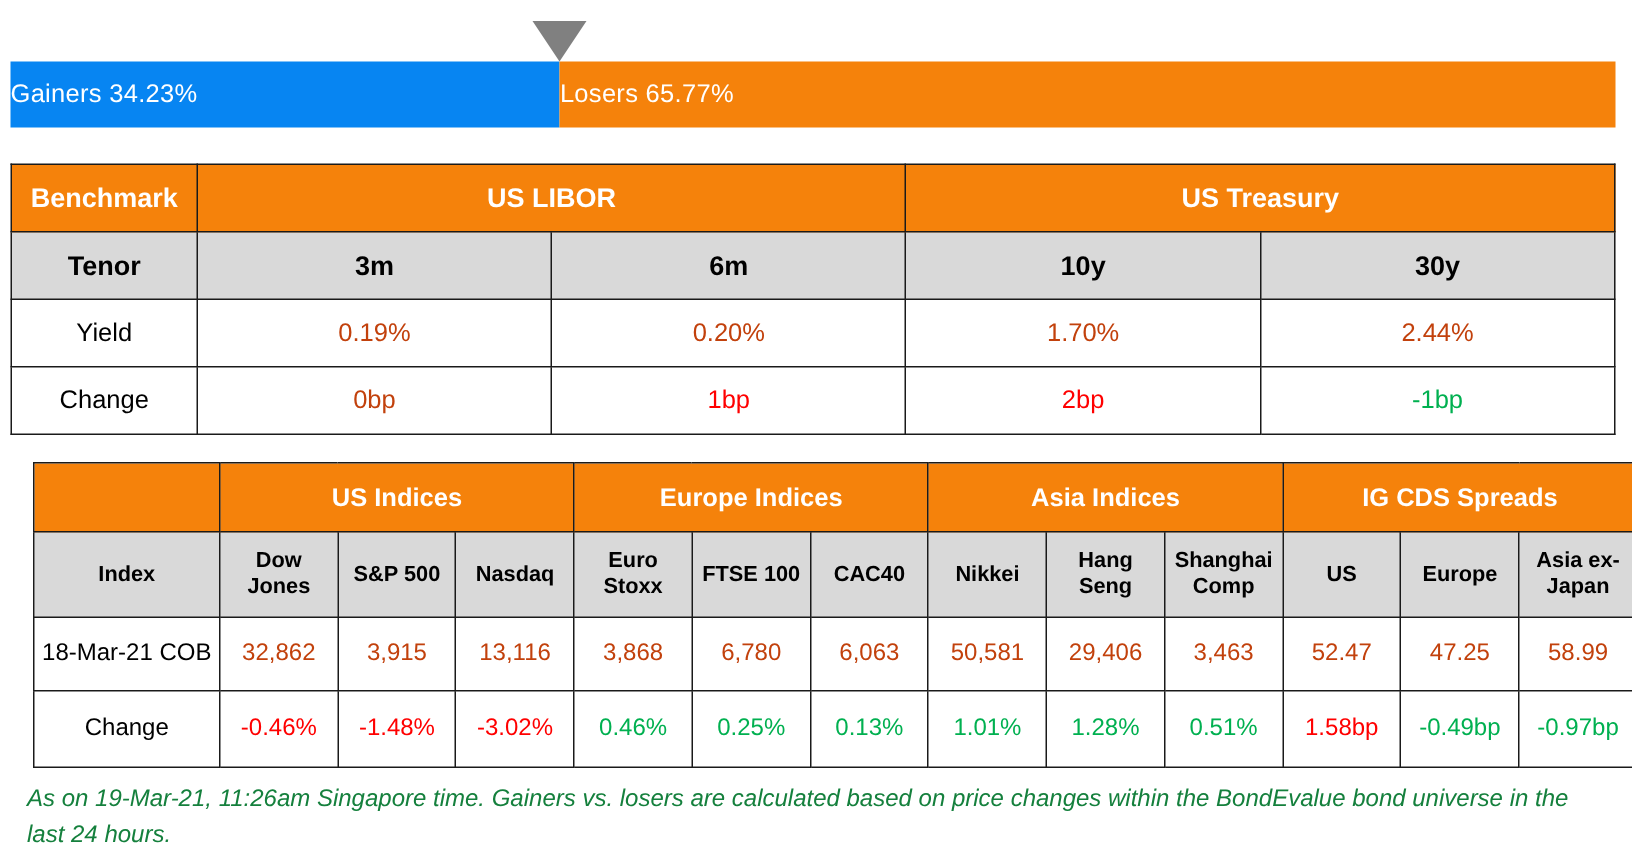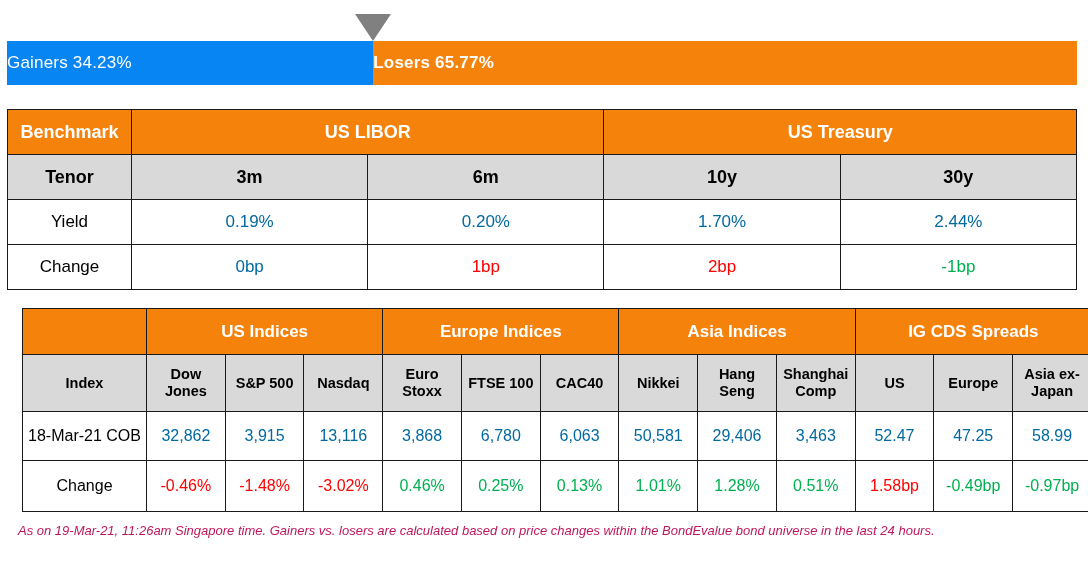--- a/index.html
+++ b/index.html
@@ -49,21 +49,21 @@
   }
   .seg {
     display: flex;
     align-items: center;
     justify-content: flex-start;
     color: #ffffff;
     font-size: 17px;
     letter-spacing: 0.2px;
   }
   .seg-gainers { background: #0785f2; }
-  .seg-losers  { background: #f5820b; font-weight: bold; }
+  .seg-losers  { background: #f5820b; }
 
   
   table.grid {
     position: absolute;
     border-collapse: collapse;
     table-layout: fixed;
     background: #ffffff;
   }
   table.grid td {
     border: 1.4px solid #1a1a1a;
@@ -74,21 +74,21 @@
   .hdr-orange {
     background: #f5820b;
     color: #ffffff;
     font-weight: bold;
   }
   .hdr-grey {
     background: #d9d9d9;
     color: #000000;
     font-weight: bold;
   }
-  .num { color: #0369a1; }
+  .num { color: #c2410c; }
   .pos { color: #00b050; }
   .neg { color: #ff0000; }
 
   
   #benchmark-table {
     left: 7px;
     top: 109px;
     width: 1070px;
   }
   #benchmark-table td { height: 44px; font-size: 17px; }
@@ -108,24 +108,24 @@
   #indices-table tr.r-data td { height: 48px; font-size: 16px; }
   #indices-table tr.r-change td { height: 50px; font-size: 16px; }
   #indices-table td.rowlbl { font-size: 15.5px; }
 
   
   .footnote {
     position: absolute;
     left: 18px;
     top: 521px;
     width: 1050px;
-    font-size: 13px;
+    font-size: 16px;
     font-style: italic;
     line-height: 1.5;
-    color: #be185d;
+    color: #15803d;
   }
 </style>
 </head>
 <body>
 
 <div class="page">
 
   <div class="sentiment-wrap">
     <div class="marker-row">
       <div class="marker-triangle" id="marker-triangle" style="left: 34.23%; border-top-color: rgb(128, 128, 128);"></div>

